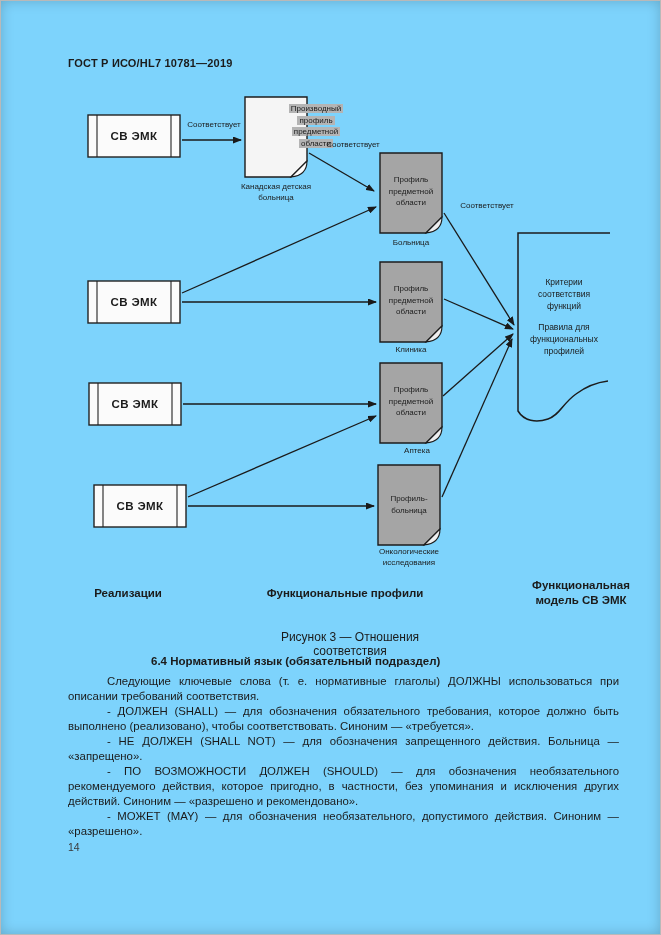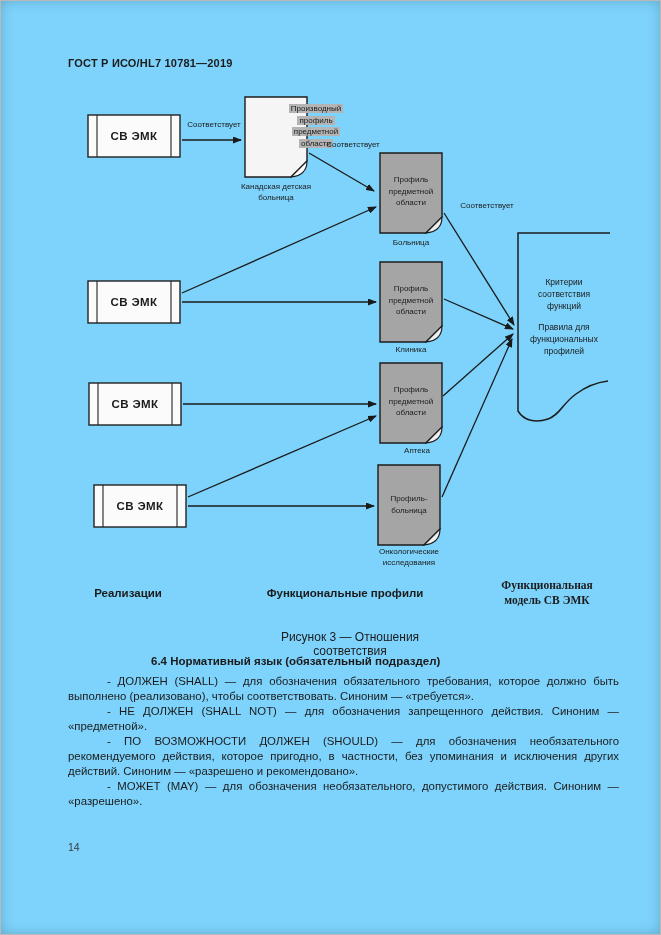--- a/index.html
+++ b/index.html
@@ -144,27 +144,28 @@
   <div class="lbl edge-label" style="left:322px; top:140px;">Соответствует</div>
   <div class="lbl edge-label" style="left:456px; top:201px;">Соответствует</div>
 
   <div class="lbl model-text" style="left:528px; top:276px;">
     <div>Критерии соответствия функций</div>
     <div class="sub">Правила для функциональных профилей</div>
   </div>
 
   <div class="lbl col-label" style="left:78px; top:586px; width:100px;">Реализации</div>
   <div class="lbl col-label" style="left:245px; top:586px; width:200px;">Функциональные профили</div>
-  <div class="lbl col-label" style="left:485px; top:578px; width:124px;font-family:Liberation Serif, serif;">Функциональная модель СВ ЭМК</div>
+  <div class="lbl col-label" style="left:519px; top:578px; width:124px;">Функциональная модель СВ ЭМК</div>
 
   <div class="lbl fig-caption" style="left:255px; top:630px;">Рисунок 3 — Отношения соответствия</div>
 
   <div class="abs body-text">
     <h2 class="section-heading">6.4 Нормативный язык (обязательный подраздел)</h2>
+    <p>Следующие ключевые слова (т. е. нормативные глаголы) ДОЛЖНЫ использоваться при описании требований соответствия.</p>
     <p>- ДОЛЖЕН (SHALL) — для обозначения обязательного требования, которое должно быть выполнено (реализовано), чтобы соответствовать. Синоним — «требуется».</p>
-    <p>- НЕ ДОЛЖЕН (SHALL NOT) — для обозначения запрещенного действия. Синоним — «предметной».</p>
+    <p>- НЕ ДОЛЖЕН (SHALL NOT) — для обозначения запрещенного действия. Больница — «запрещено».</p>
     <p>- ПО ВОЗМОЖНОСТИ ДОЛЖЕН (SHOULD) — для обозначения необязательного рекомендуемого действия, которое пригодно, в частности, без упоминания и исключения других действий. Синоним — «разрешено и рекомендовано».</p>
     <p>- МОЖЕТ (MAY) — для обозначения необязательного, допустимого действия. Синоним — «разрешено».</p>
   </div>
 
   <div class="abs page-number">14</div>
 
 </div>
 
 </body></html>

